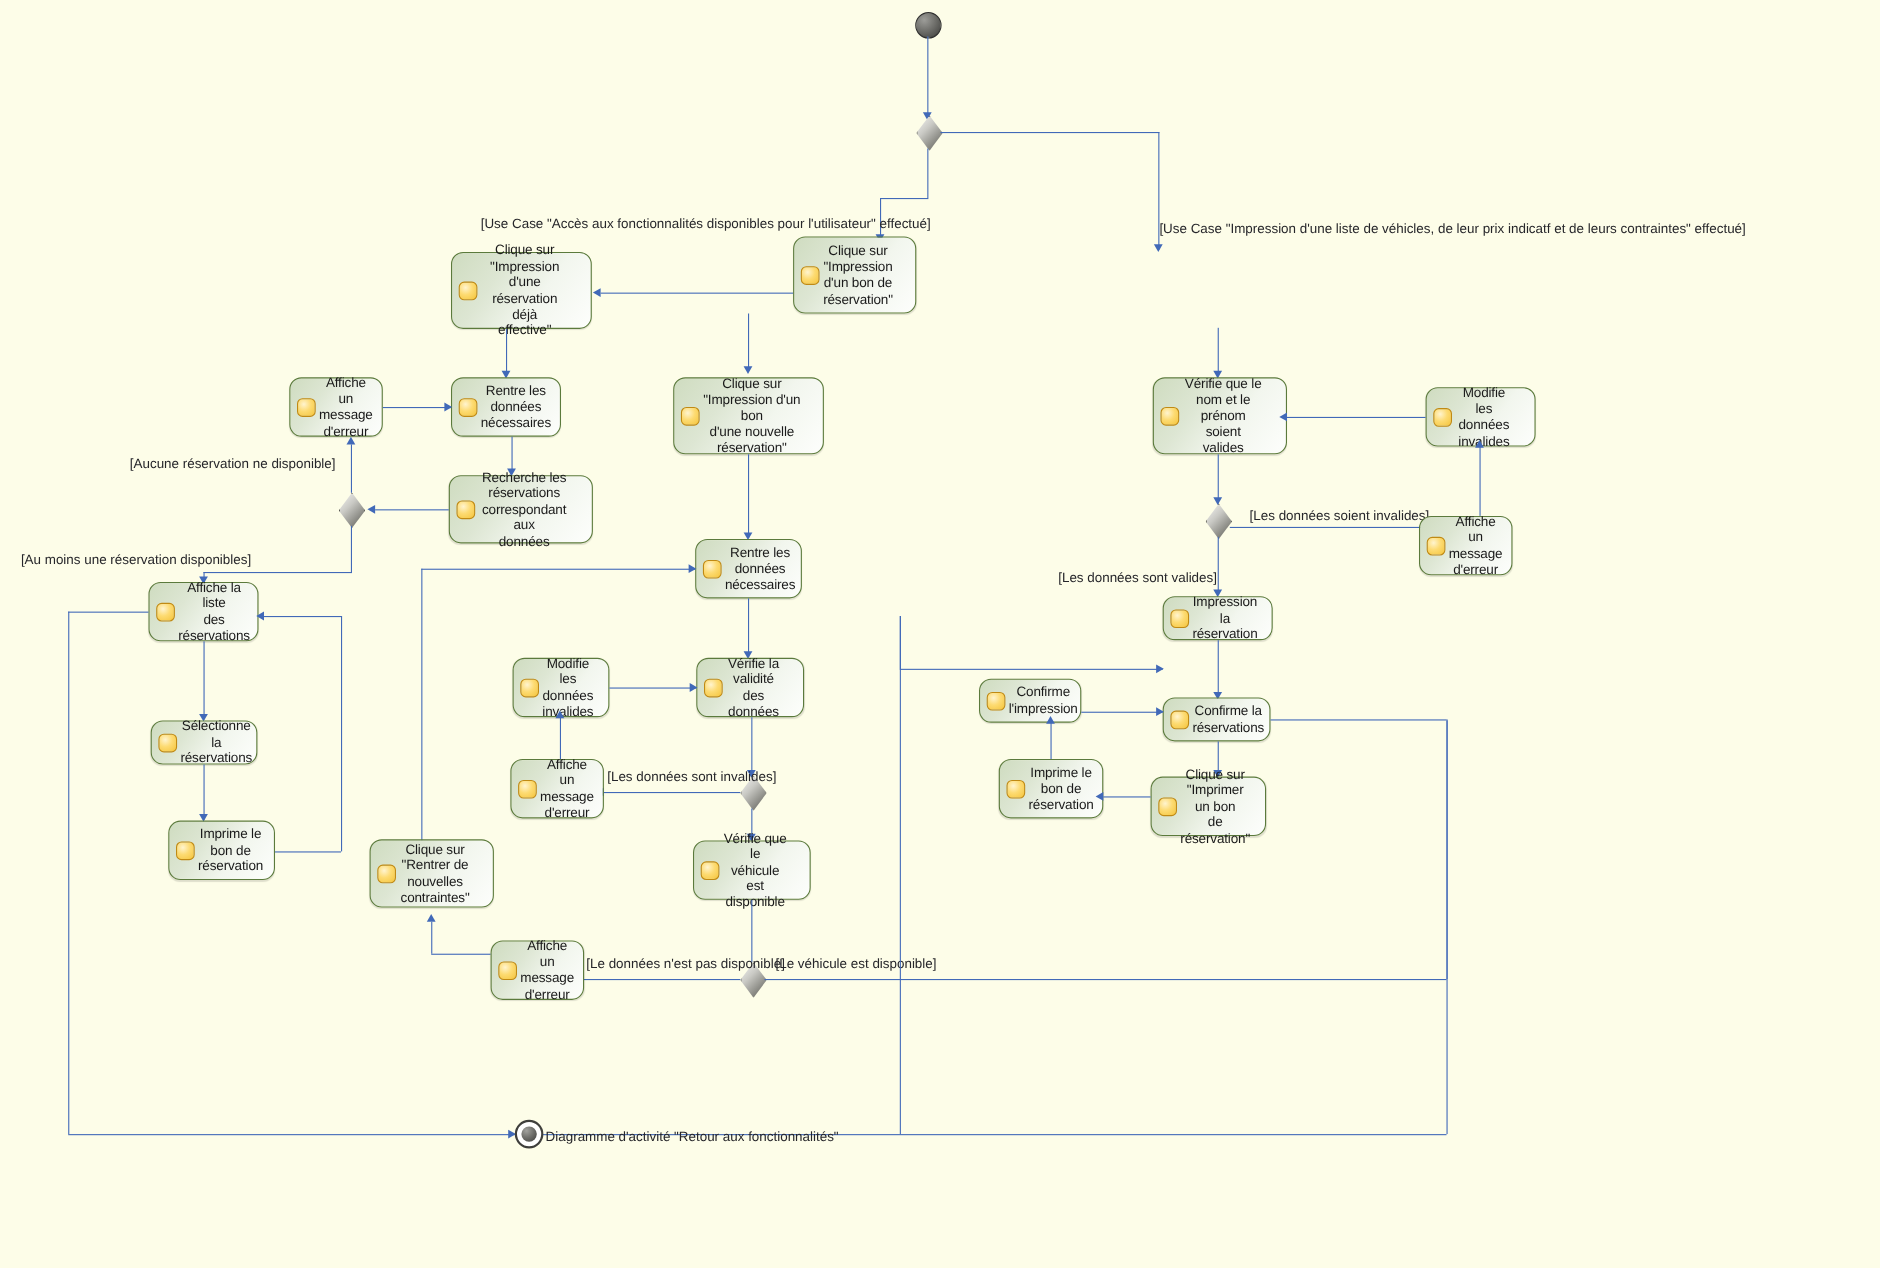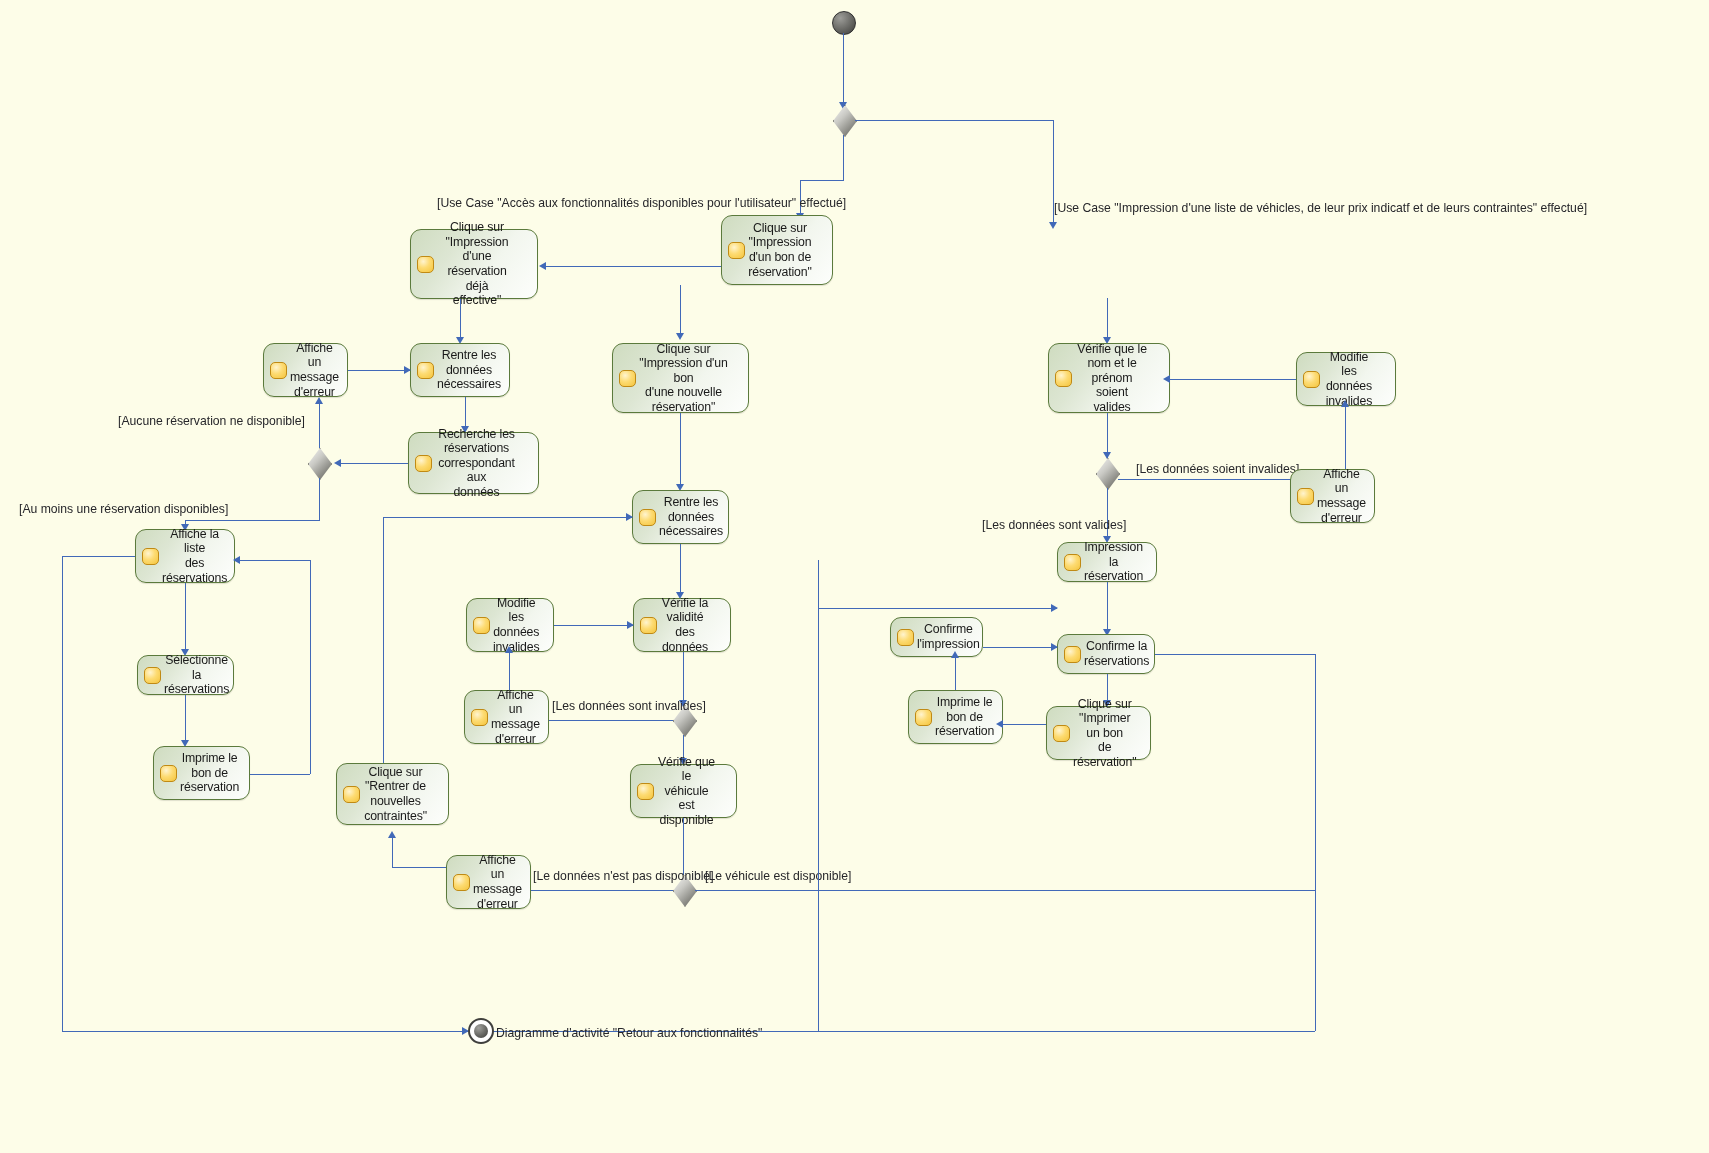--- a/index.html
+++ b/index.html
@@ -361,21 +361,21 @@
     <span class="lbl">Affiche un
 message
 d'erreur</span>
   </div>
 
   <div class="v" style="left:1345px;top:406px;height:63px;"></div>
   <div class="arw up" style="left:1341px;top:400px;"></div>
 
   <div class="v" style="left:1107px;top:488px;height:52px;"></div>
   <div class="arw dn" style="left:1103px;top:536px;"></div>
-  <div class="guard" style="left:962px;top:518px;margin-left:20px;">[Les données sont valides]</div>
+  <div class="guard" style="left:962px;top:518px;">[Les données sont valides]</div>
 
   <div class="node" style="left:1057px;top:542px;width:100px;height:40px;">
     <span class="bullet"></span>
     <span class="lbl">Impression la
 réservation</span>
   </div>
 
   <div class="h" style="left:818px;top:608px;width:239px;"></div>
   <div class="arw rt" style="left:1051px;top:604px;"></div>
   <div class="v" style="left:818px;top:560px;height:48px;"></div>

